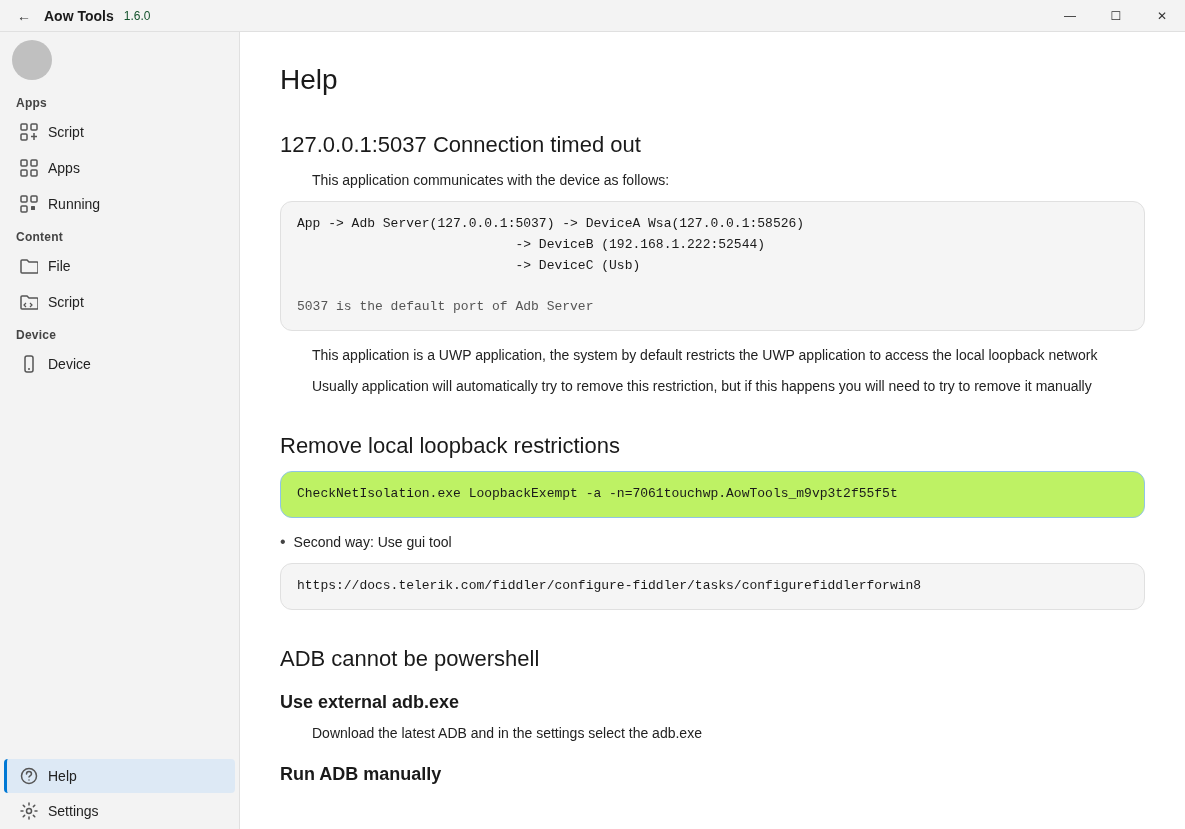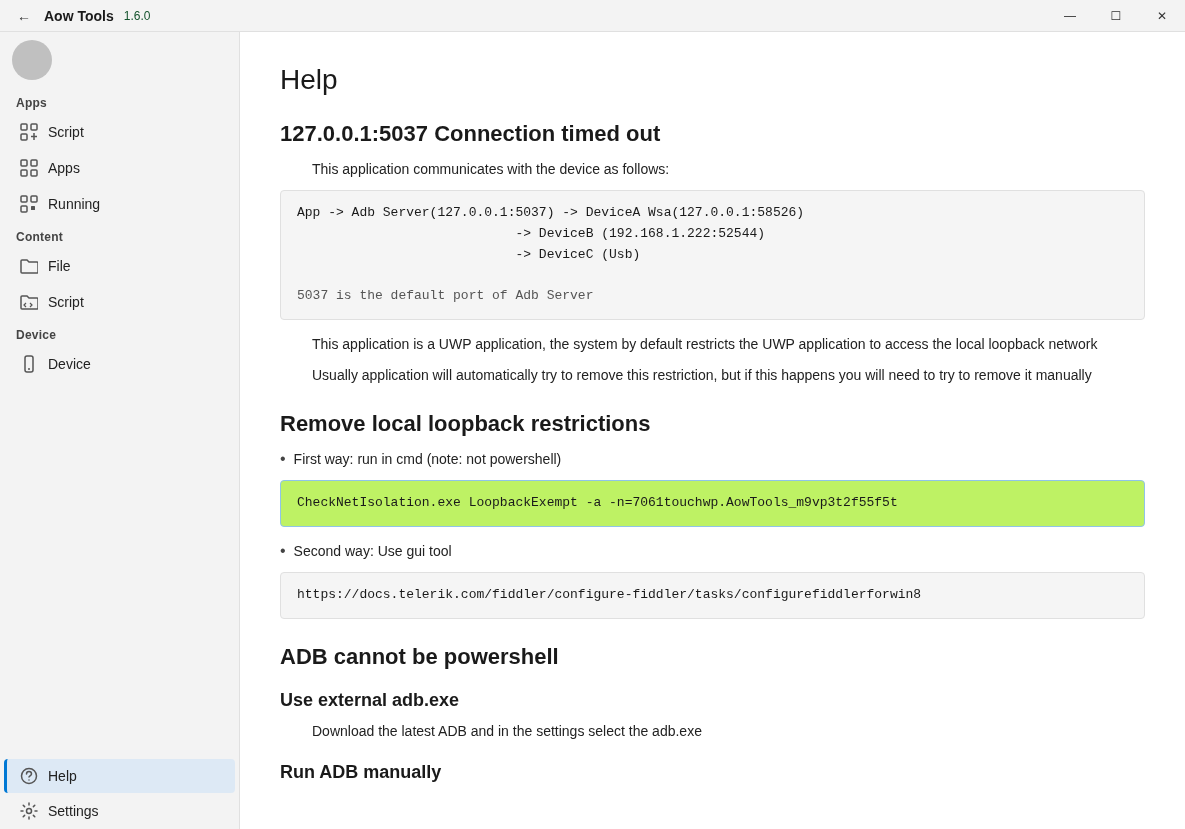--- a/index.html
+++ b/index.html
@@ -90,24 +90,24 @@
 
     .main h1 {
       font-size: 28px;
       font-weight: 400;
       color: #1a1a1a;
       margin-bottom: 16px;
     }
 
     .main h2 {
       font-size: 22px;
-      font-weight: 700;
+      font-weight: 400;
       color: #1a1a1a;
       margin-bottom: 12px;
-      margin-top: 25px;
+      margin-top: 36px;
     }
 
     .main h3 {
       font-size: 18px;
       font-weight: 600;
       color: #1a1a1a;
       margin-bottom: 10px;
       margin-top: 20px;
     }
 
@@ -115,21 +115,21 @@
       font-size: 14px;
       color: #222;
       line-height: 1.5;
       margin-bottom: 10px;
       margin-left: 32px;
     }
 
     .code-block {
       background: #f5f5f5;
       border: 1px solid #e0e0e0;
-      border-radius: 4px;
+      border-radius: 12px;
       padding: 12px 16px;
       font-family: 'Consolas', 'Courier New', monospace;
       font-size: 13px;
       color: #1a1a1a;
       margin-bottom: 14px;
       white-space: pre;
       line-height: 1.6;
     }
 
     .code-block.highlighted {
@@ -330,25 +330,20 @@
                             -&gt; DeviceC (Usb)
 
 <span style="color:#555;">5037 is the default port of Adb Server</span></div>
 
       <p>This application is a UWP application, the system by default restricts the UWP application to access the local loopback network</p>
 
       <p>Usually application will automatically try to remove this restriction, but if this happens you will need to try to remove it manually</p>
 
       <h2>Remove local loopback restrictions</h2>
 
-      <ul class="bullet-list">
-        <li>
-          <span>First way: run in cmd (note: not powershell)</span>
-        </li>
-      </ul>
 
       <div class="code-block highlighted">CheckNetIsolation.exe LoopbackExempt -a -n=7061touchwp.AowTools_m9vp3t2f55f5t</div>
 
       <ul class="bullet-list">
         <li>
           <span>Second way: Use gui tool</span>
         </li>
       </ul>
 
       <div class="code-block">https://docs.telerik.com/fiddler/configure-fiddler/tasks/configurefiddlerforwin8</div>

